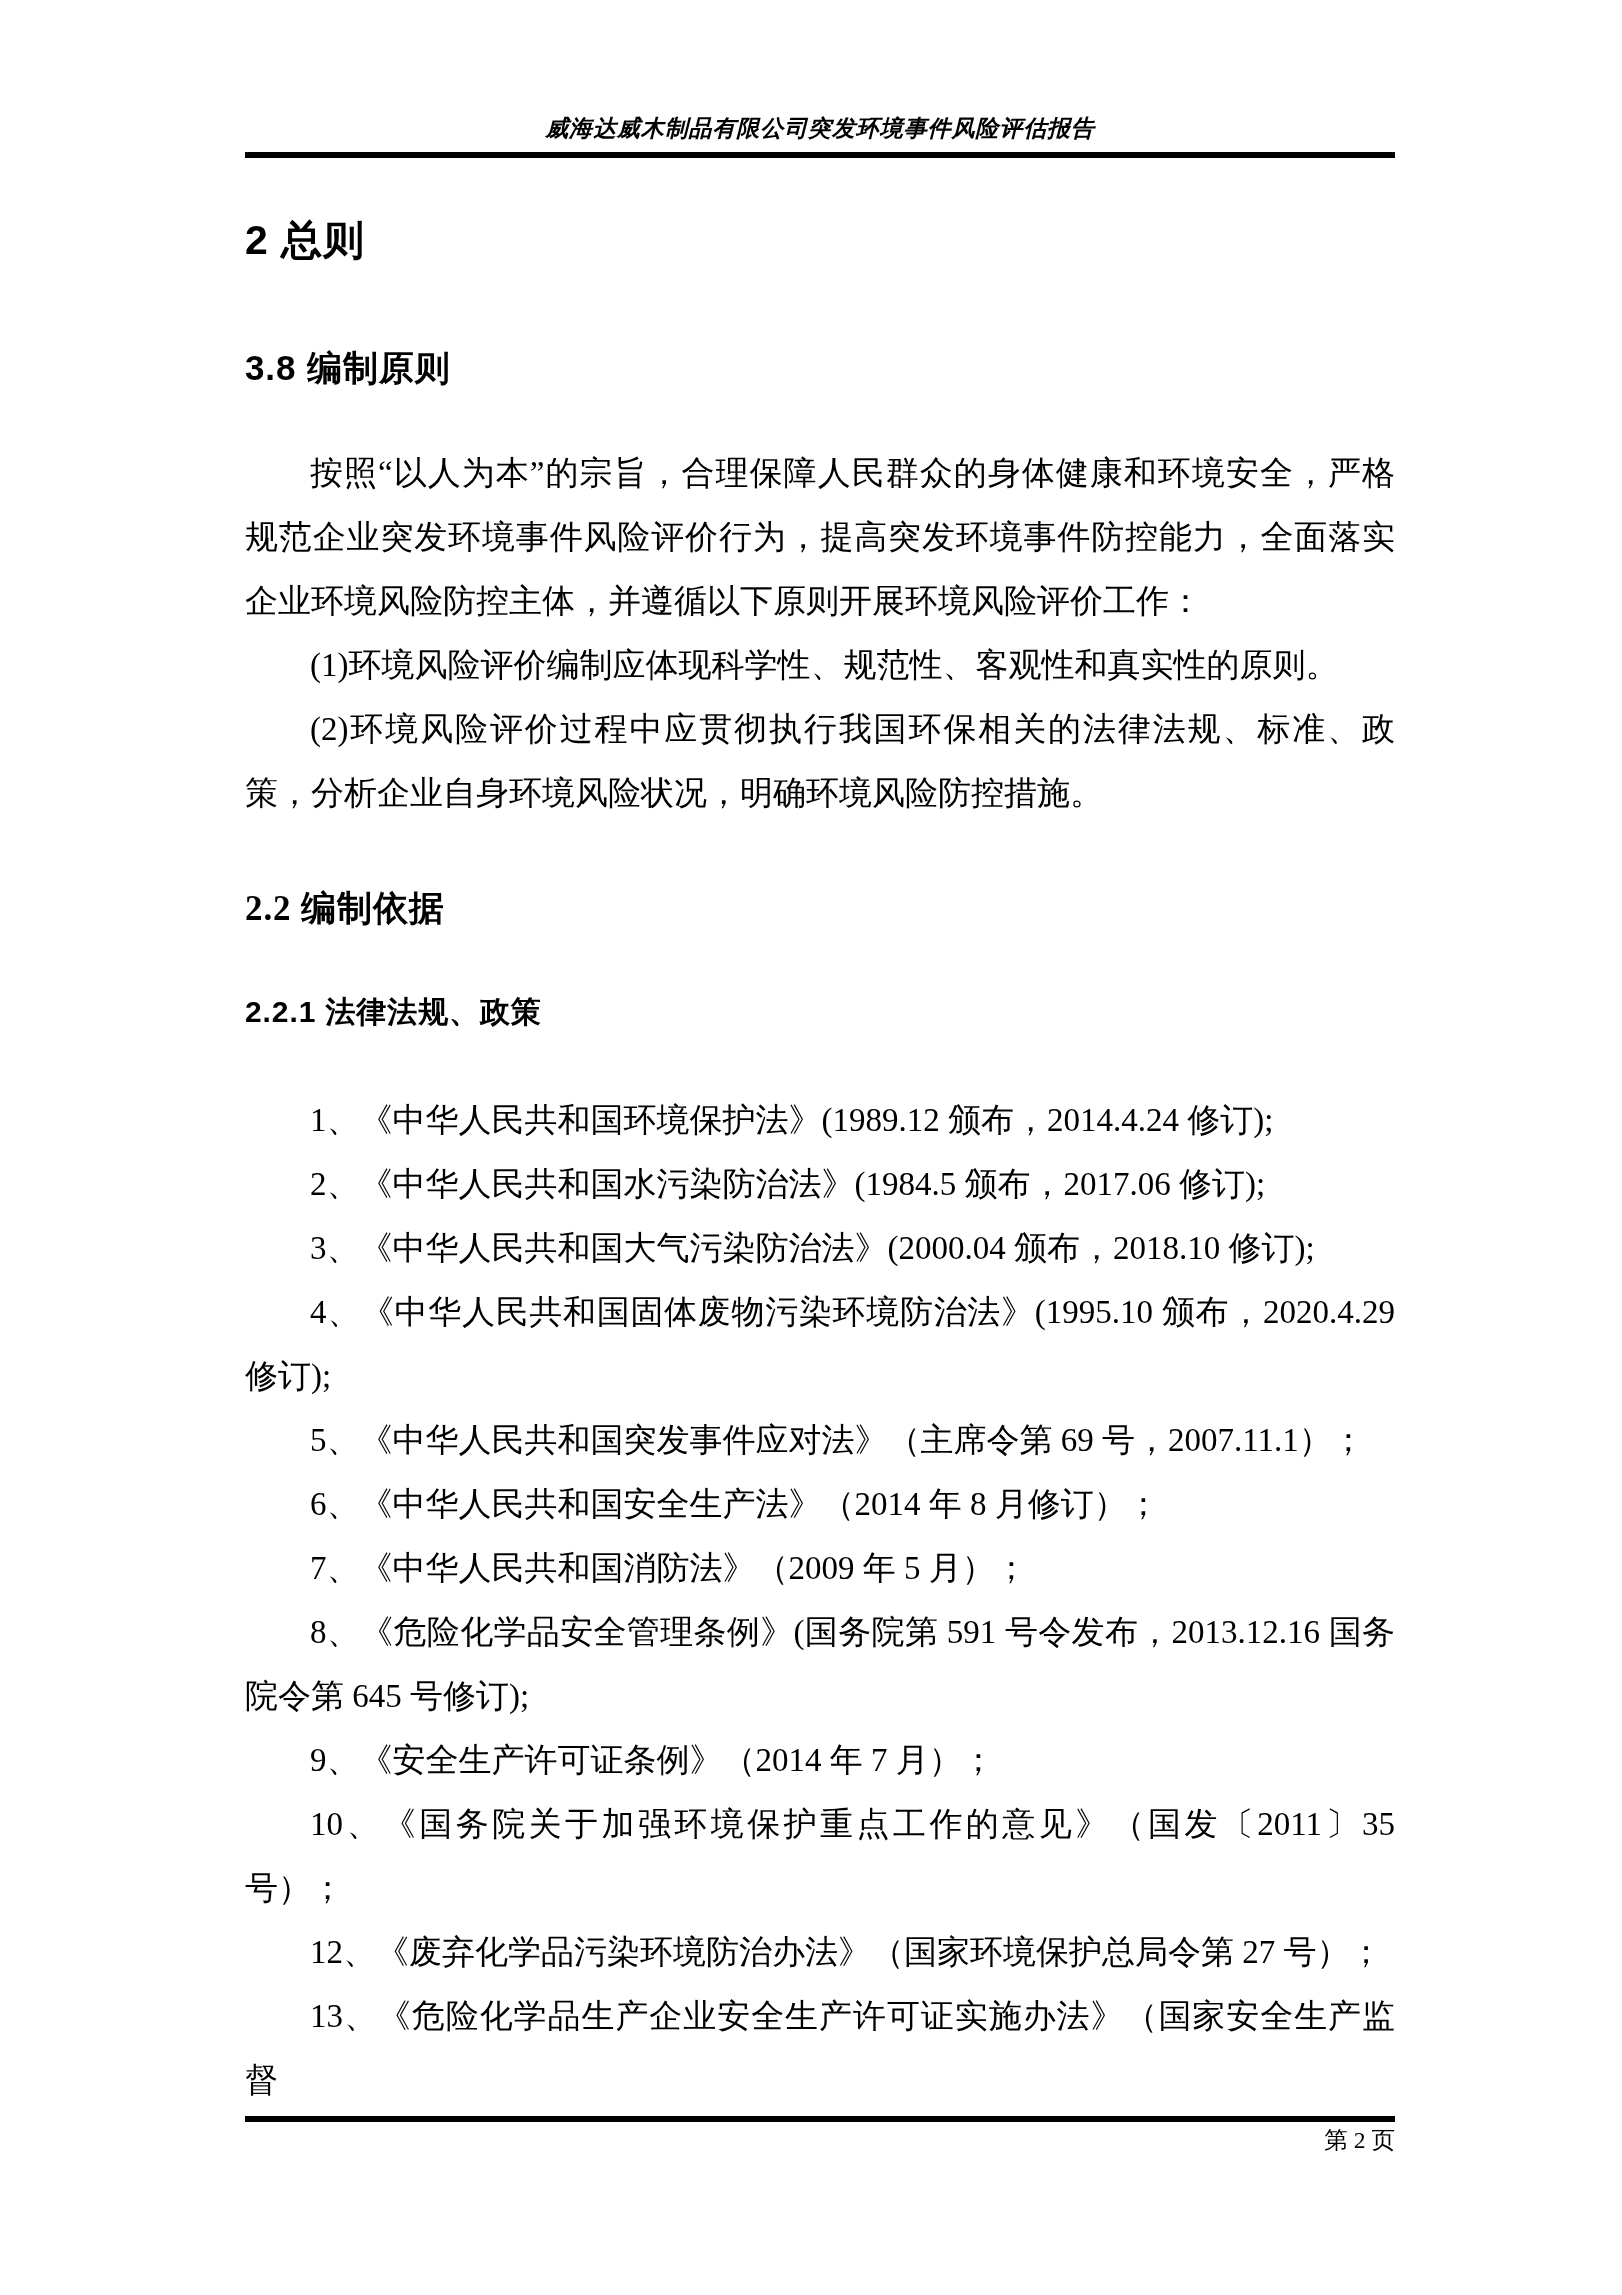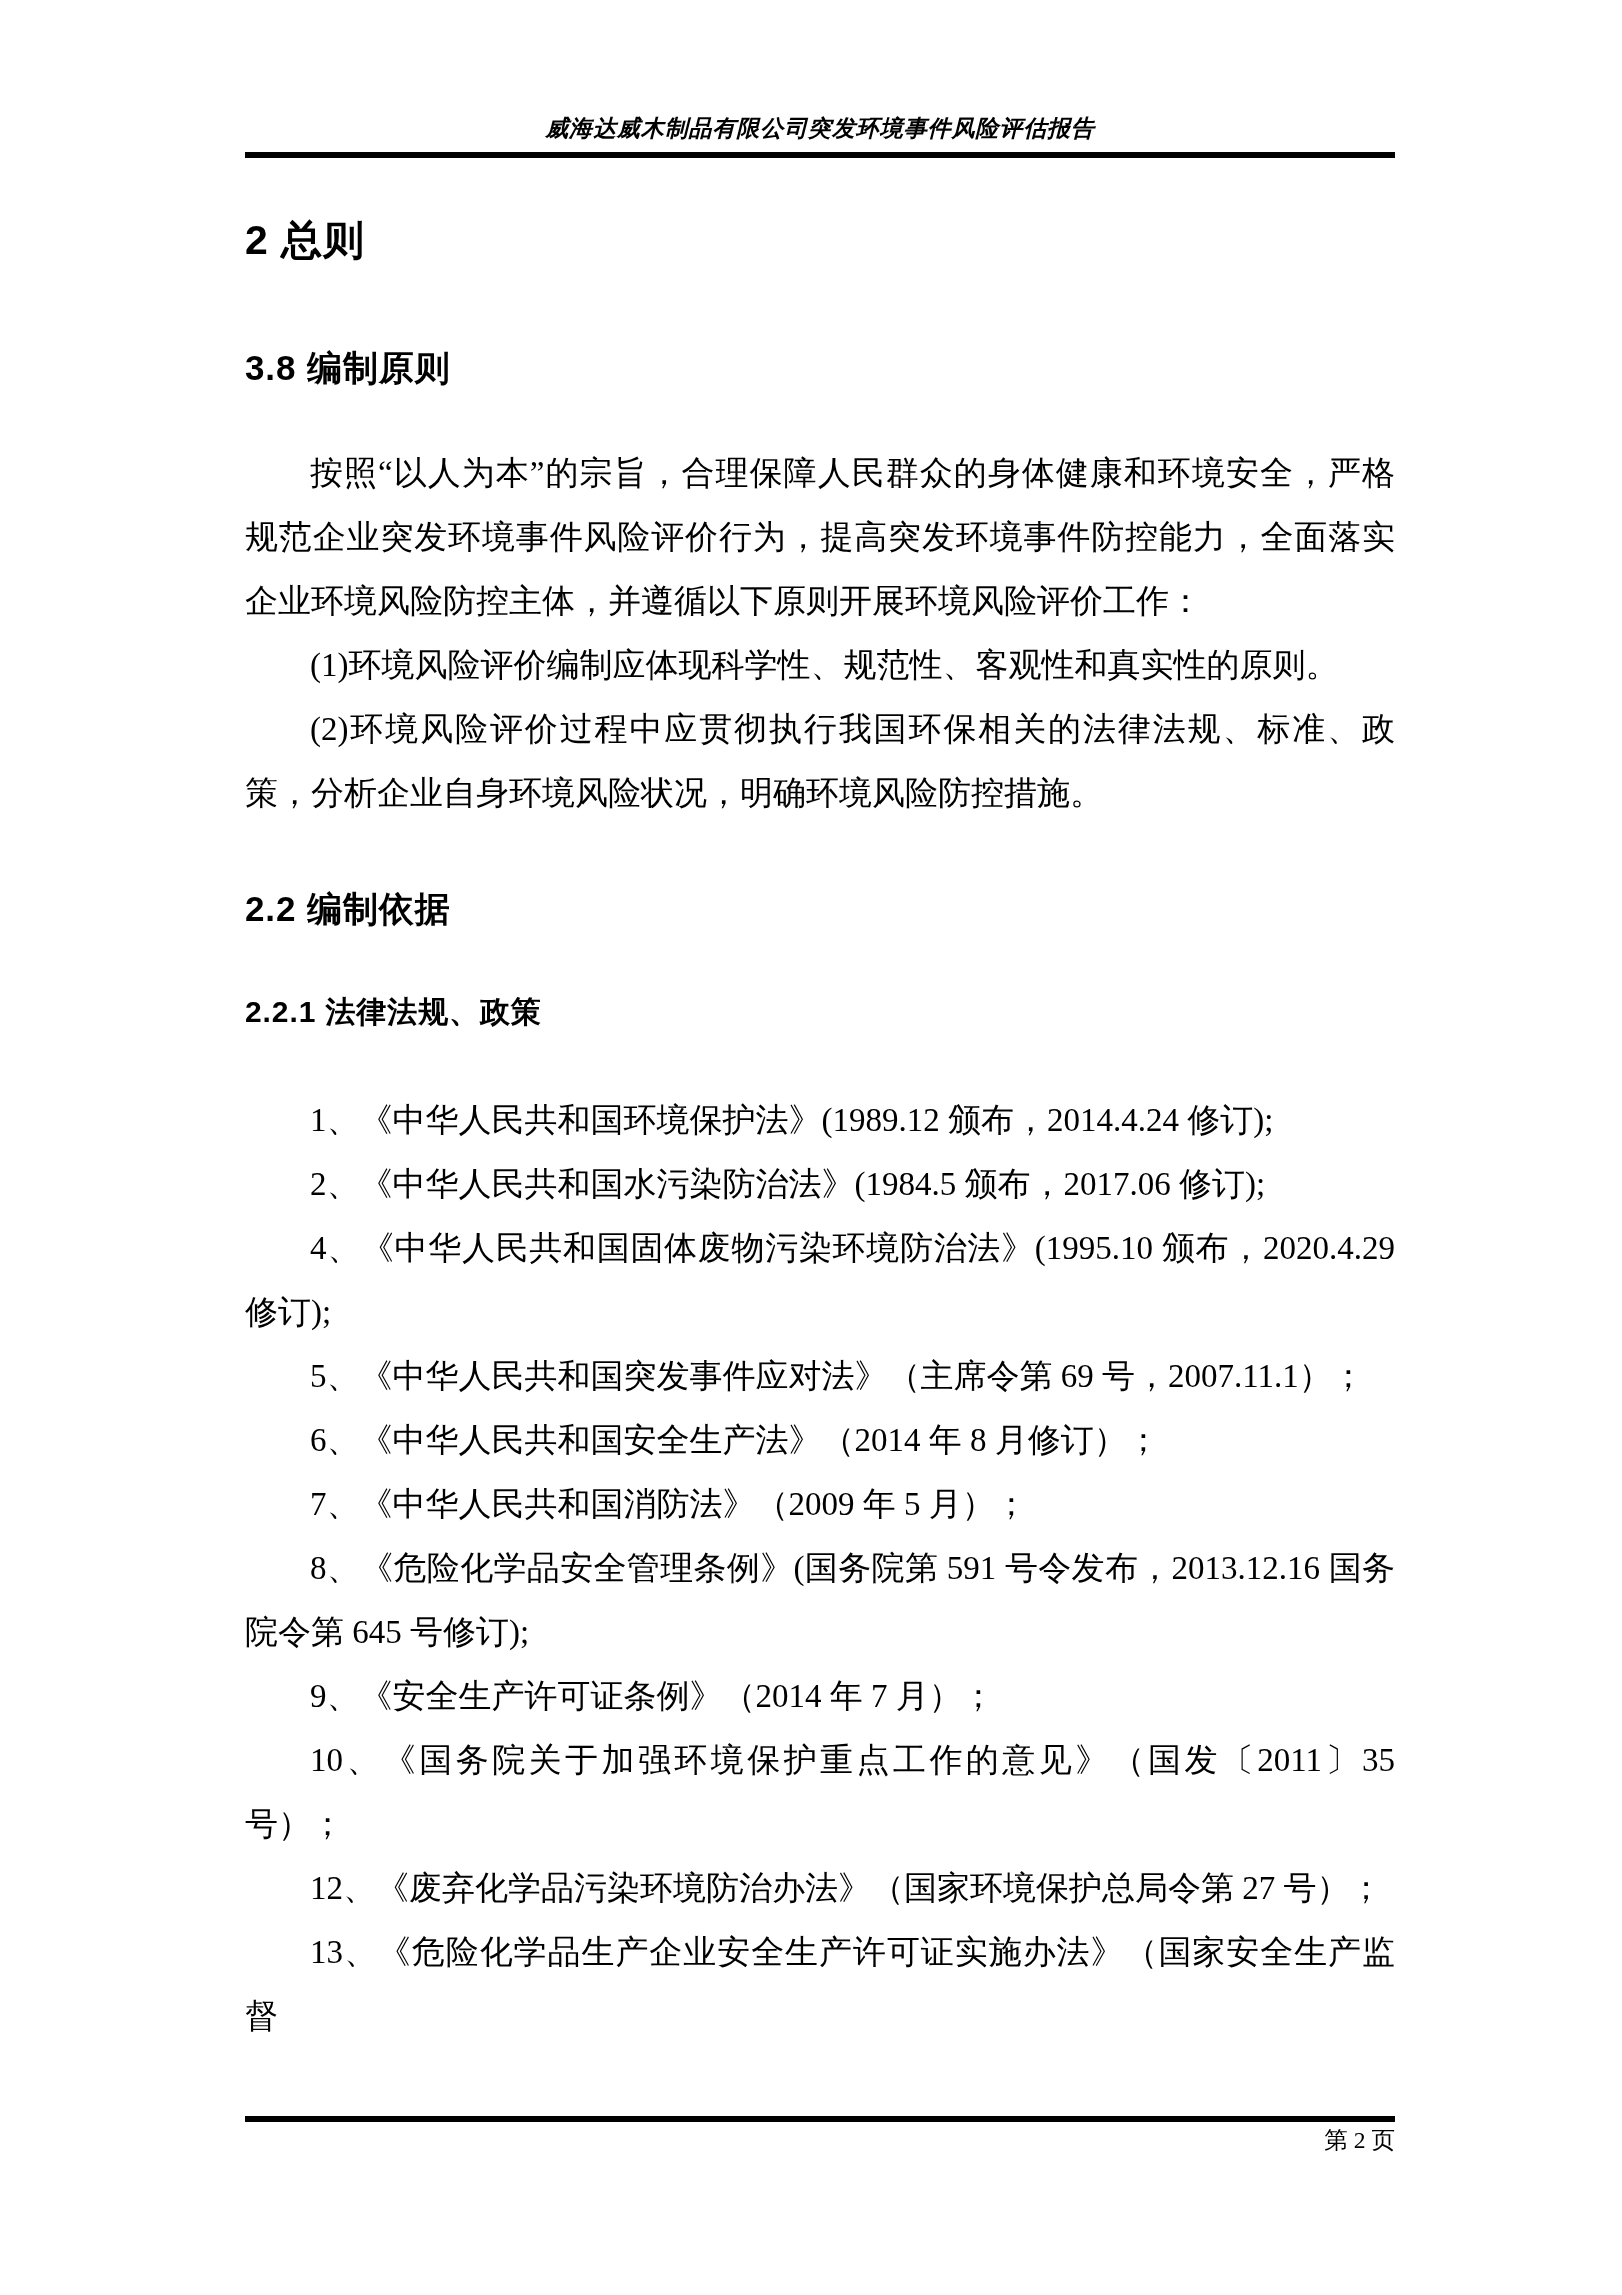--- a/index.html
+++ b/index.html
@@ -75,21 +75,21 @@
   }
   h2.section {
     margin: 0;
     font-family: "Liberation Sans", sans-serif;
     font-weight: 600;
     font-size: 35px;
     line-height: 40px;
     letter-spacing: 0.9px;
   }
   h2.section-21 { margin-top: 85px; }
-  h2.section-22 { margin-top: 64px; }
+  h2.section-22 { margin-top: 64px; font-family: Liberation Serif, serif; }
   h3.subsection {
     margin: 65px 0 0 0;
     font-family: "Liberation Sans", sans-serif;
     font-weight: 600;
     font-size: 30px;
     line-height: 35px;
     letter-spacing: 0.9px;
   }
   p.body-p {
     margin: 0;
@@ -123,20 +123,21 @@
 
     <p class="body-p">(2)环境风险评价过程中应贯彻执行我国环保相关的法律法规、标准、政策，分析企业自身环境风险状况，明确环境风险防控措施。</p>
 
     <h2 class="section section-22">2.2 编制依据</h2>
 
     <h3 class="subsection">2.2.1 法律法规、政策</h3>
 
     <div class="law-list">
       <p class="body-p">1、《中华人民共和国环境保护法》(1989.12 颁布，2014.4.24 修订);</p>
       <p class="body-p">2、《中华人民共和国水污染防治法》(1984.5 颁布，2017.06 修订);</p>
+      <p class="body-p">3、《中华人民共和国大气污染防治法》(2000.04 颁布，2018.10 修订);</p>
       <p class="body-p">4、《中华人民共和国固体废物污染环境防治法》(1995.10 颁布，2020.4.29 修订);</p>
       <p class="body-p">5、《中华人民共和国突发事件应对法》（主席令第 69 号，2007.11.1）；</p>
       <p class="body-p">6、《中华人民共和国安全生产法》（2014 年 8 月修订）；</p>
       <p class="body-p">7、《中华人民共和国消防法》（2009 年 5 月）；</p>
       <p class="body-p">8、《危险化学品安全管理条例》(国务院第 591 号令发布，2013.12.16 国务院令第 645 号修订);</p>
       <p class="body-p">9、《安全生产许可证条例》（2014 年 7 月）；</p>
       <p class="body-p">10、《国务院关于加强环境保护重点工作的意见》（国发〔2011〕35 号）；</p>
       <p class="body-p">12、《废弃化学品污染环境防治办法》（国家环境保护总局令第 27 号）；</p>
       <p class="body-p">13、《危险化学品生产企业安全生产许可证实施办法》（国家安全生产监督</p>
     </div>

